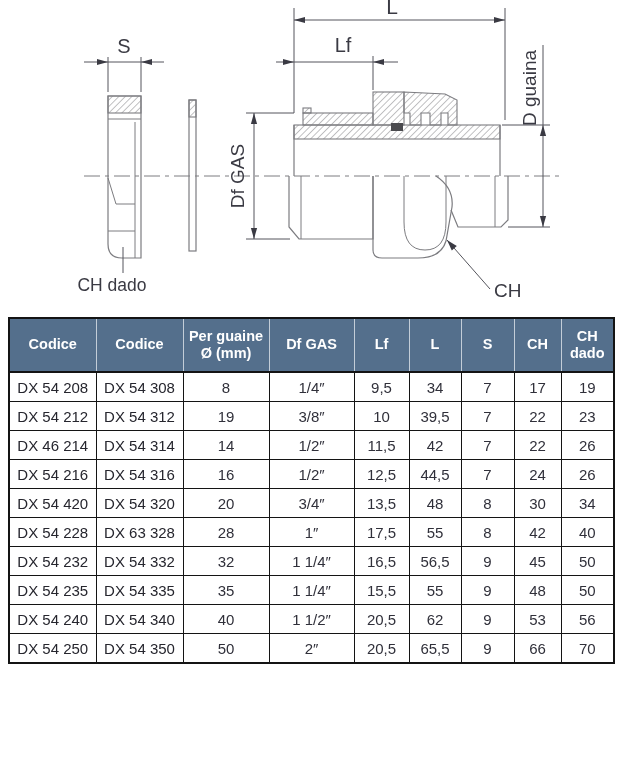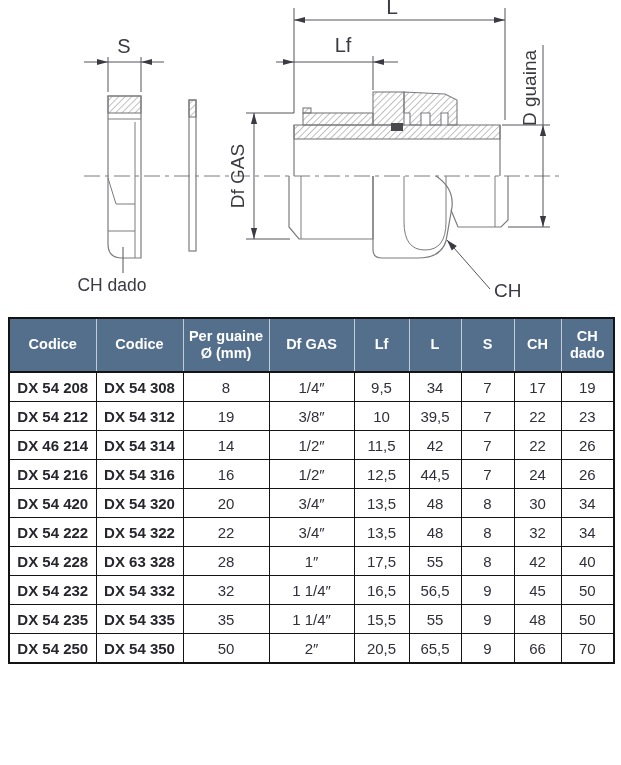--- a/index.html
+++ b/index.html
@@ -8,21 +8,21 @@
   svg.drawing{position:absolute;left:0;top:0;}
   .tbl-wrap{position:absolute;left:8px;top:317px;}
   table{border-collapse:collapse;table-layout:fixed;width:605px;
         border:2.5px solid #141414;}
   th{background:#546f8c;color:#ffffff;font-weight:bold;font-size:14.5px;line-height:1.18;
      height:52px;padding:0 2px;text-align:center;vertical-align:middle;
      border-left:1px solid #c3cdd8;border-right:1px solid #c3cdd8;
      border-top:2.5px solid #141414;border-bottom:2px solid #141414;}
   td{border:1.6px solid #141414;height:28px;font-size:15px;color:#30303a;
      text-align:center;vertical-align:middle;background:#fff;padding:0 2px;}
-  td.code{font-weight:bold;color:#26262e;}
+  td.code{font-weight:normal;color:#26262e;}
   
   .ln{stroke:#7c7c80;stroke-width:1.2;fill:none;}
   .thin{stroke:#7c7c80;stroke-width:1;fill:none;}
   .dim{stroke:#55555c;stroke-width:1;fill:none;}
   .hatch{fill:url(#hatch);stroke:#7c7c80;stroke-width:1.1;}
   .arrow{fill:#3a3a43;stroke:none;}
   .lbl{fill:#3a3a43;font-family:"Liberation Sans",sans-serif;}
 </style>
 </head>
 <body>
@@ -193,31 +193,20 @@
             <td class="code">DX 54 320</td>
             <td>20</td>
             <td>3/4″</td>
             <td>13,5</td>
             <td>48</td>
             <td>8</td>
             <td>30</td>
             <td>34</td>
           </tr>
           <tr>
-            <td class="code">DX 54 222</td>
-            <td class="code">DX 54 322</td>
-            <td>22</td>
-            <td>3/4″</td>
-            <td>13,5</td>
-            <td>48</td>
-            <td>8</td>
-            <td>32</td>
-            <td>34</td>
-          </tr>
-          <tr>
             <td class="code">DX 54 228</td>
             <td class="code">DX 63 328</td>
             <td>28</td>
             <td>1″</td>
             <td>17,5</td>
             <td>55</td>
             <td>8</td>
             <td>42</td>
             <td>40</td>
           </tr>
@@ -237,20 +226,31 @@
             <td class="code">DX 54 335</td>
             <td>35</td>
             <td>1 1/4″</td>
             <td>15,5</td>
             <td>55</td>
             <td>9</td>
             <td>48</td>
             <td>50</td>
           </tr>
           <tr>
+            <td class="code">DX 54 240</td>
+            <td class="code">DX 54 340</td>
+            <td>40</td>
+            <td>1 1/2″</td>
+            <td>20,5</td>
+            <td>62</td>
+            <td>9</td>
+            <td>53</td>
+            <td>56</td>
+          </tr>
+          <tr>
             <td class="code">DX 54 250</td>
             <td class="code">DX 54 350</td>
             <td>50</td>
             <td>2″</td>
             <td>20,5</td>
             <td>65,5</td>
             <td>9</td>
             <td>66</td>
             <td>70</td>
           </tr>

